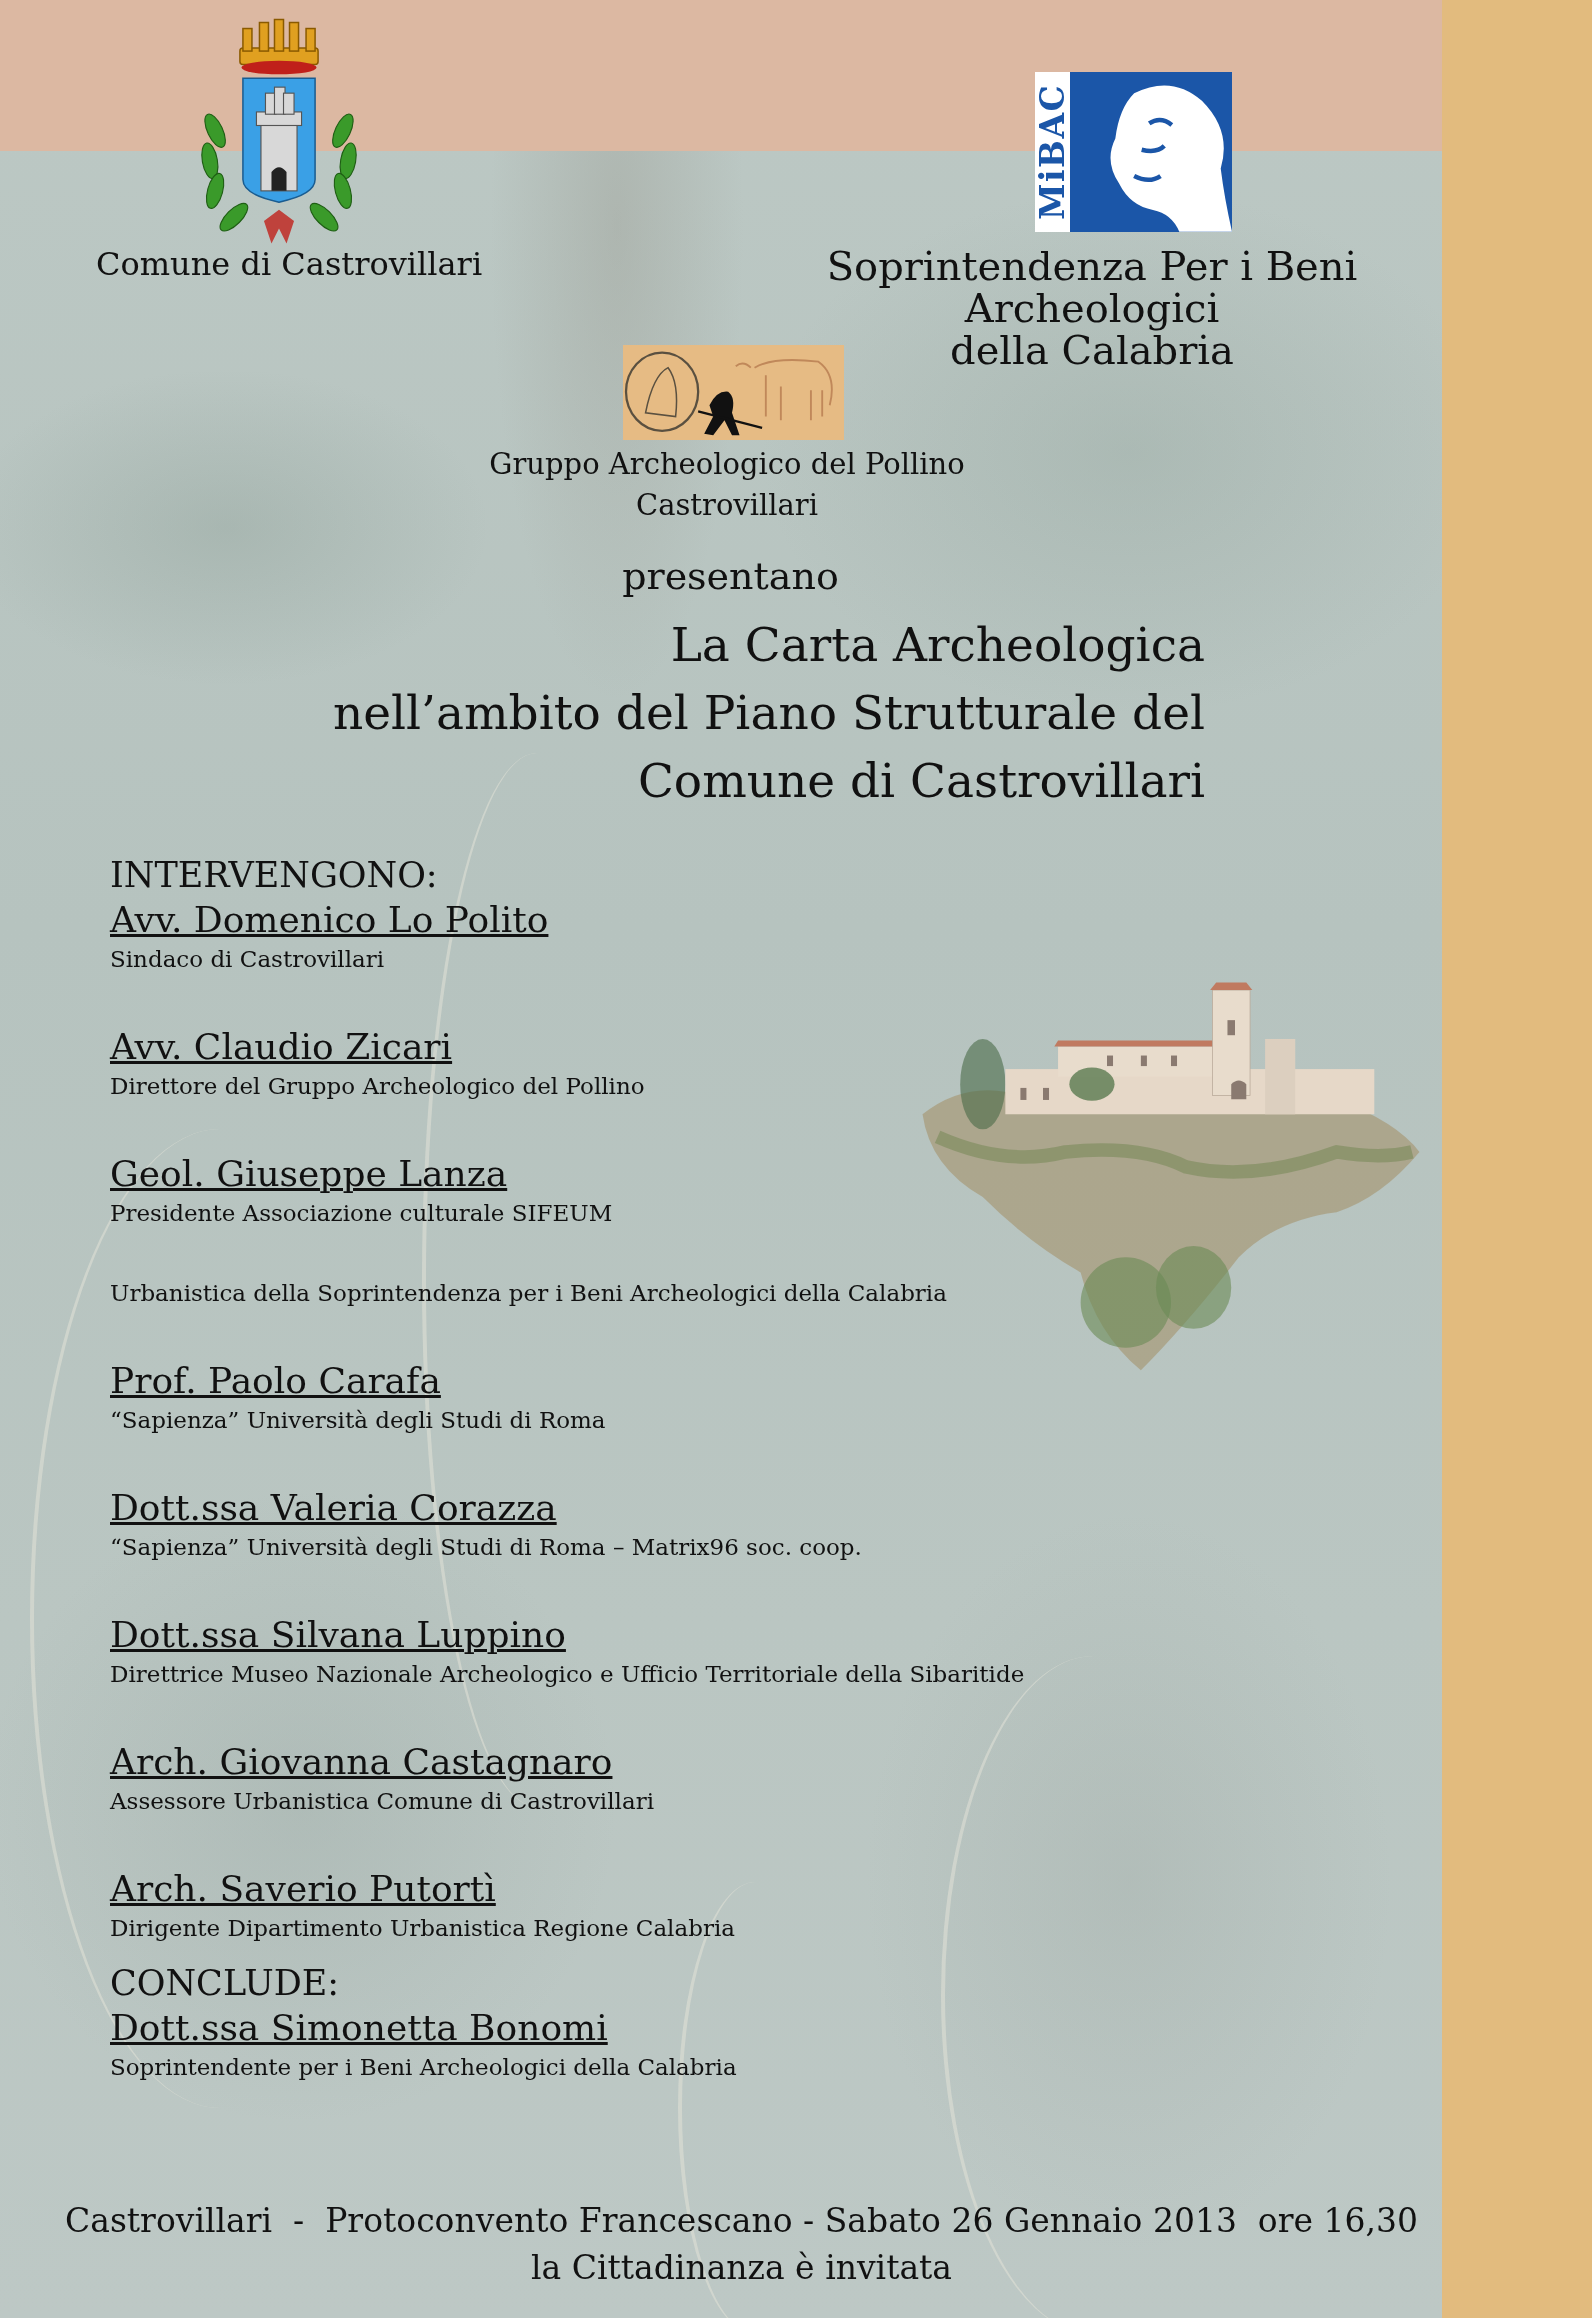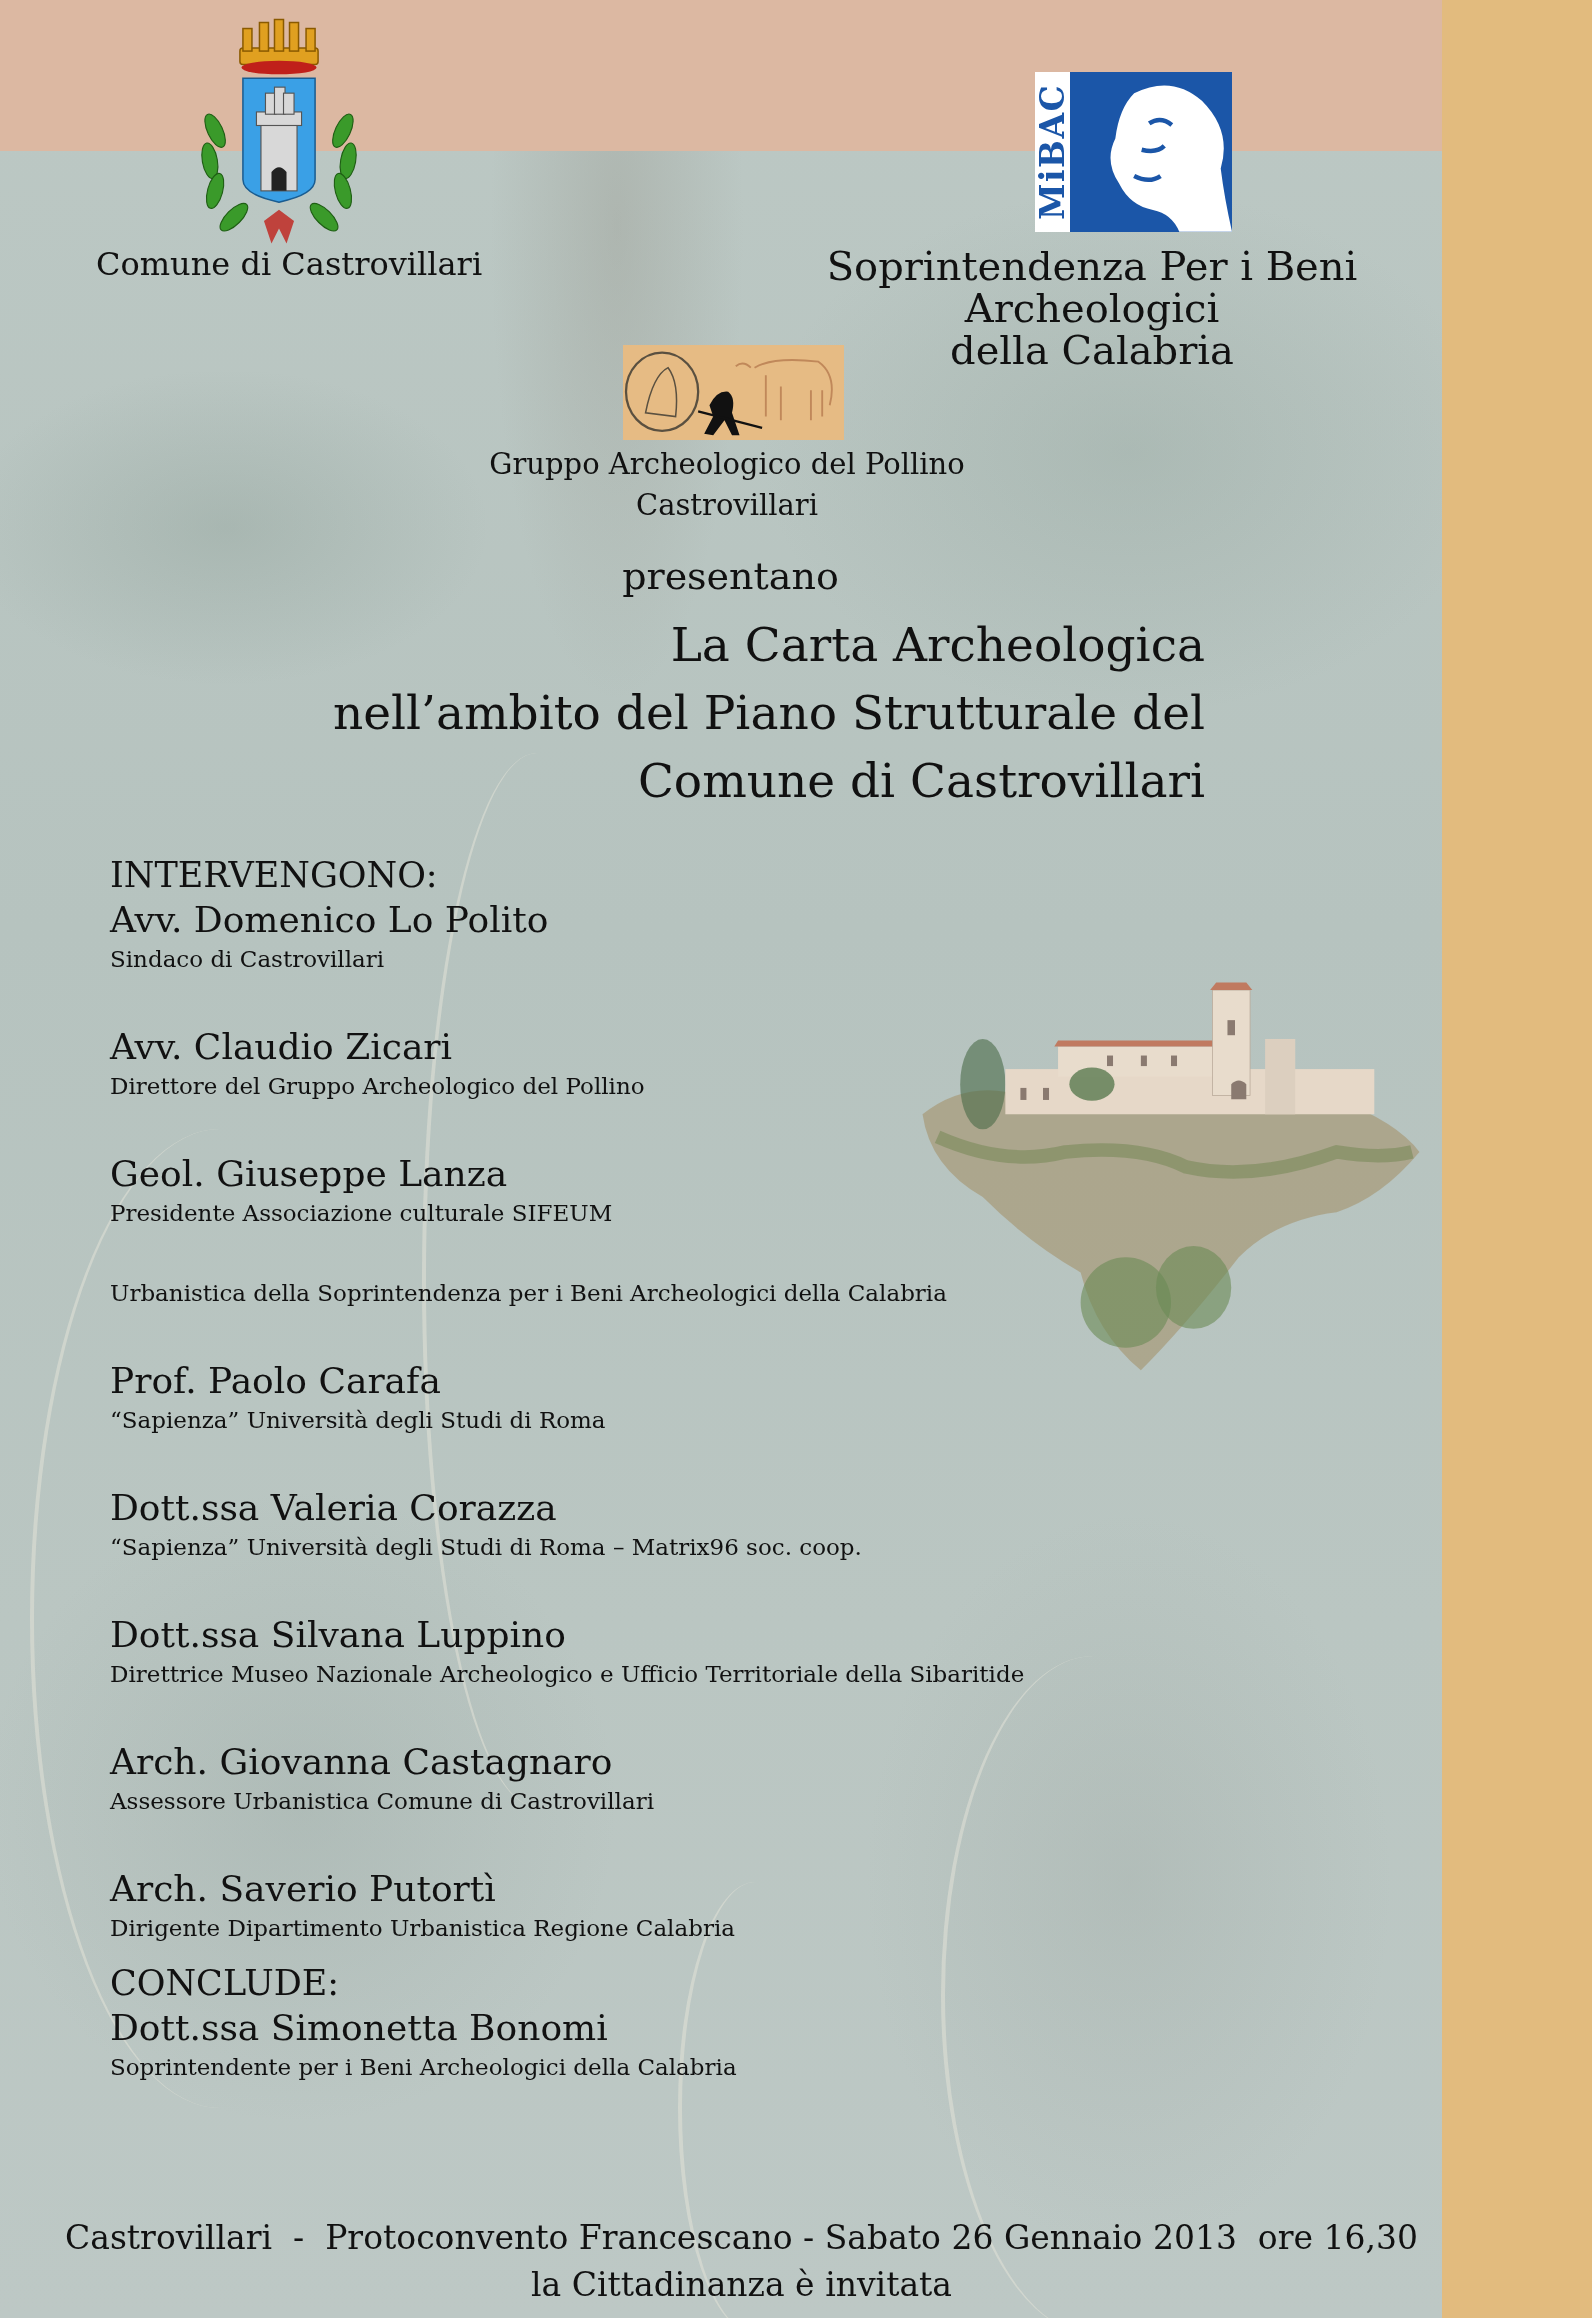--- a/index.html
+++ b/index.html
@@ -67,28 +67,28 @@
     font-size: 38px;
   }
   .title {
     position: absolute; left: 256px; top: 611px; width: 949px; text-align: right;
     font-size: 47px; line-height: 68px;
   }
   .speakers {
     position: absolute; left: 110px; top: 854px; width: 1129px;
   }
   .section-label { font-size: 35px; line-height: 42px; }
-  .sp-name { font-size: 36px; line-height: 47px; }
+  .sp-name { font-size: 36px; line-height: 47px; text-decoration: underline; }
   .sp-role { font-size: 23px; line-height: 33px; margin-bottom: 47px; }
   .church {
     position: absolute; left: 915px; top: 971px; width: 512px; height: 407px;
   }
   .footer {
     position: absolute; left: 45px; top: 2197px; width: 1393px; text-align: center;
-    font-size: 33px; line-height: 47px; margin-top: 17px;
+    font-size: 33px; line-height: 47px;
   }
   .footer .line1 { white-space: pre; }
 </style>
 </head>
 <body>
 
 <div class="bg-map">
   <div class="road" style="left:422px;top:753px;width:226px;height:1054px;"></div>
   <div class="road" style="left:30px;top:1129px;width:376px;height:979px;"></div>
   <div class="road" style="left:941px;top:1656px;width:301px;height:678px;"></div>

